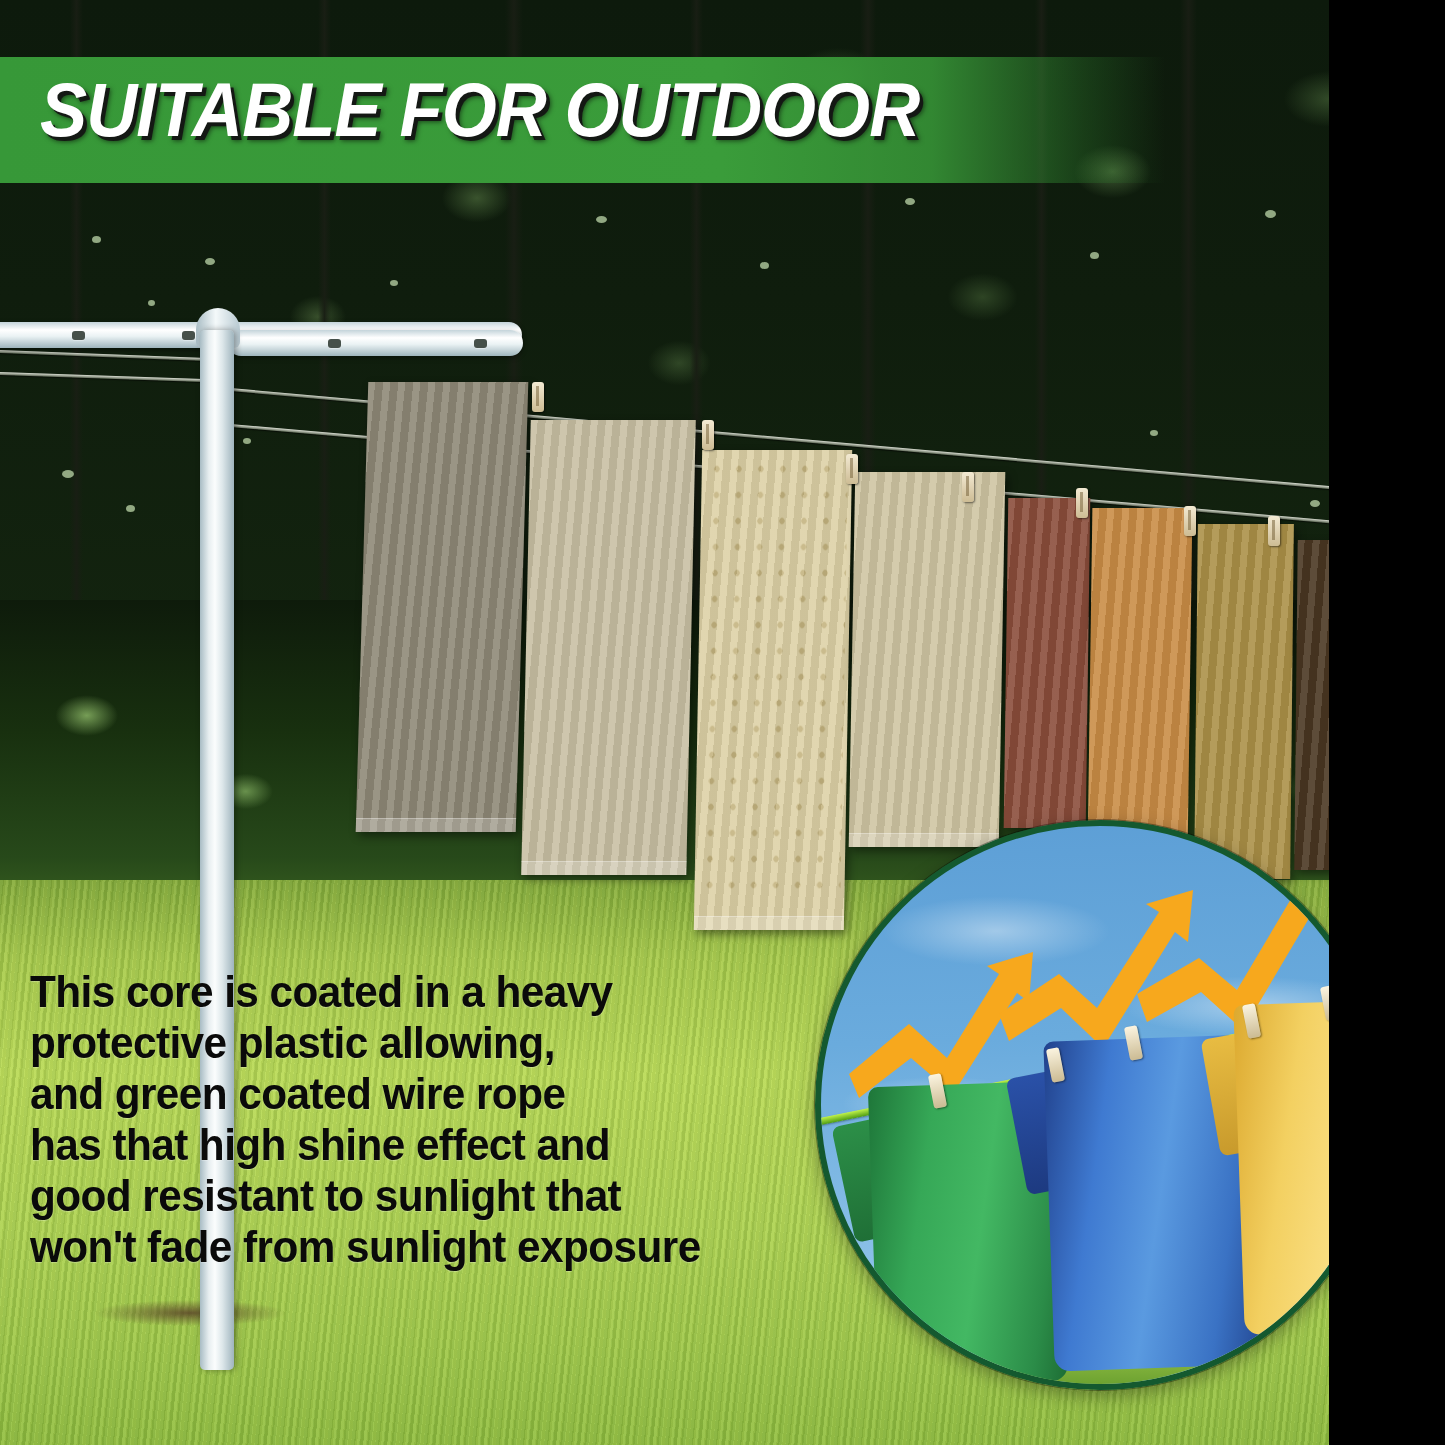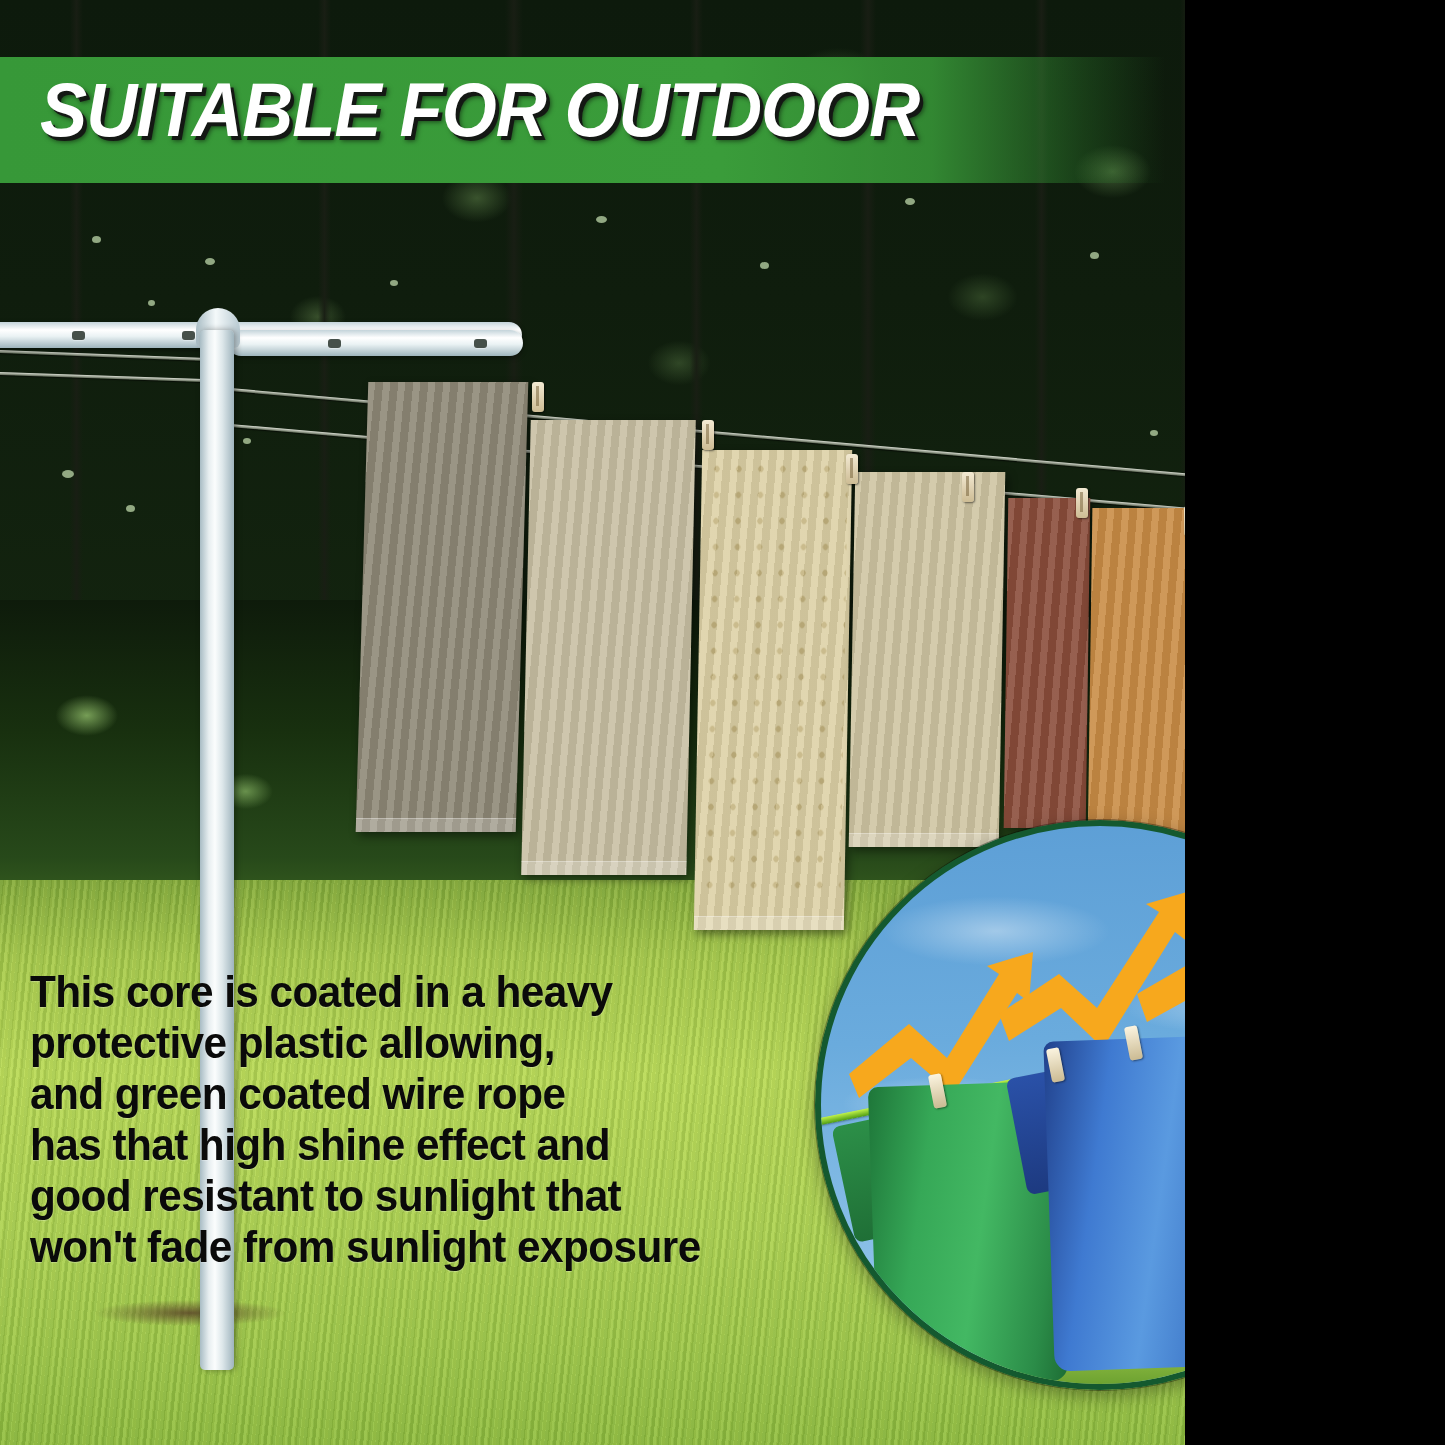--- a/index.html
+++ b/index.html
@@ -1,20 +1,20 @@
 <!DOCTYPE html>
 <html><head>
 <meta charset="utf-8">
 <style>
   * { margin:0; padding:0; box-sizing:border-box; }
   html,body { width:1445px; height:1445px; overflow:hidden; background:#000; }
 
   .stage {
     position:relative;
-    width:1185px; height:1445px;
+    width:1329px; height:1445px;
     font-family:"Liberation Sans", sans-serif;
     overflow:hidden;
   }
 
   
   .photo { position:absolute; inset:0; overflow:hidden; }
 
   
   .forest {
     position:absolute; left:0; top:0; width:1445px; height:660px;

